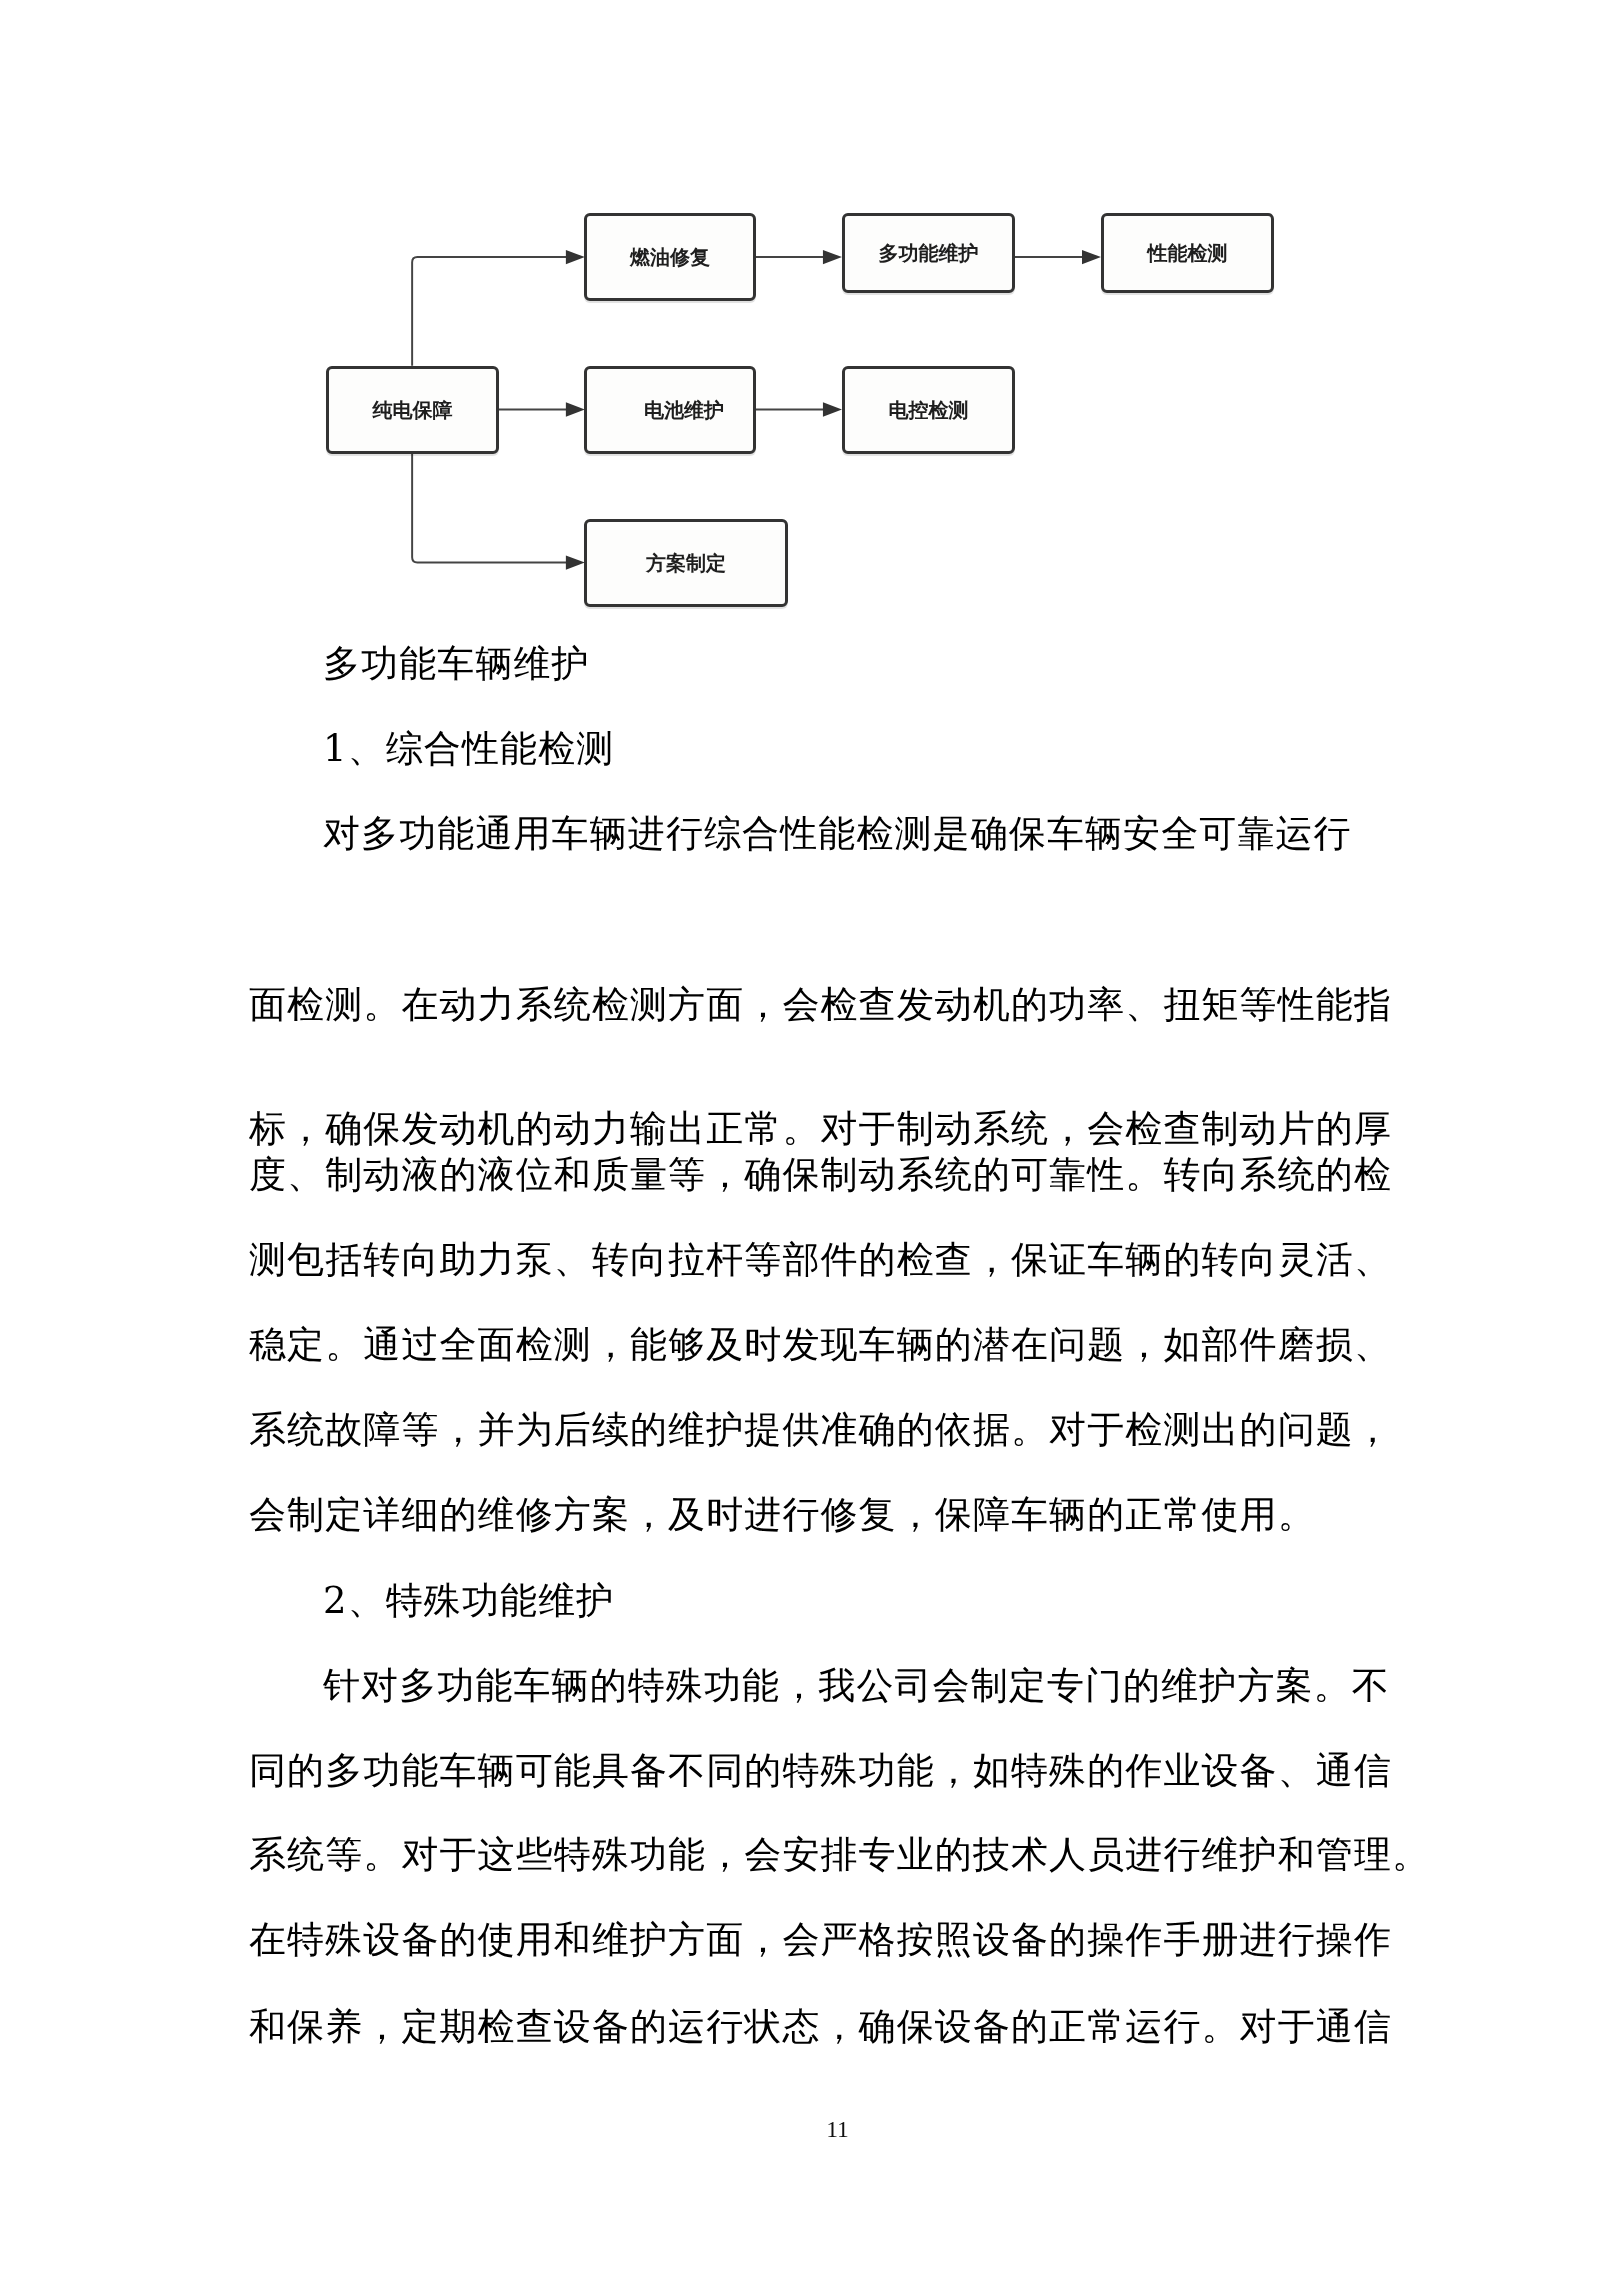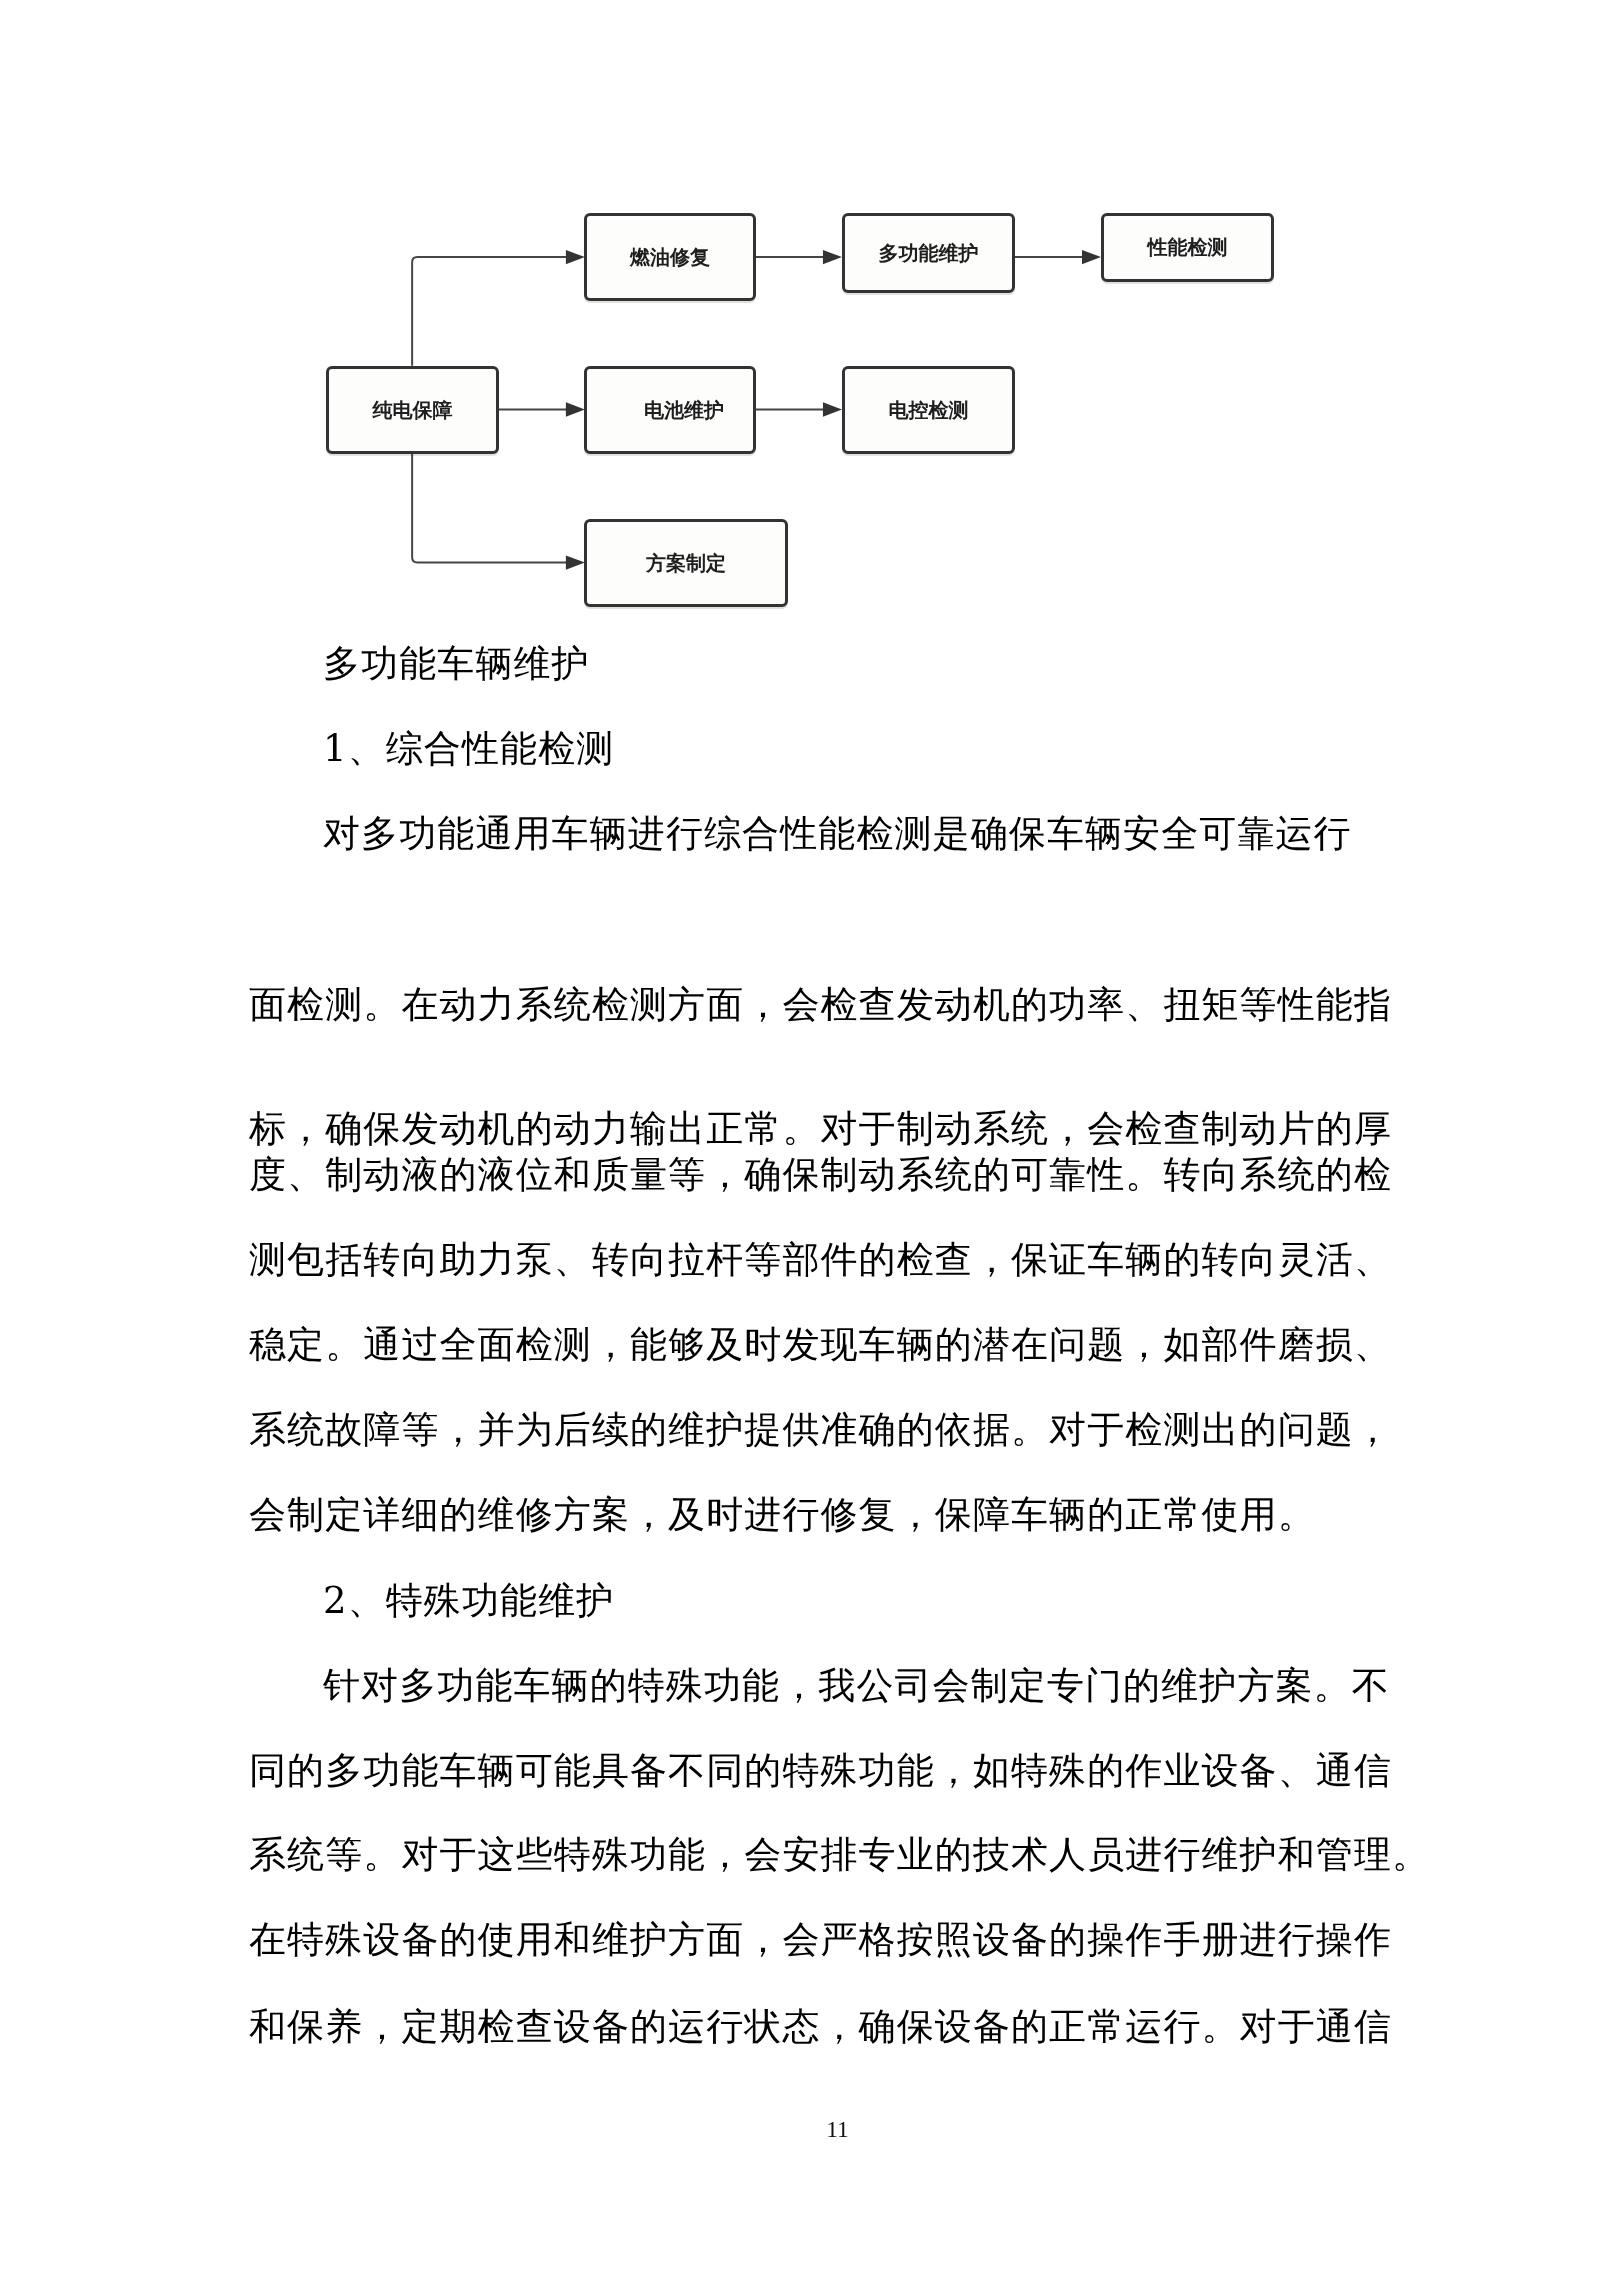--- a/index.html
+++ b/index.html
@@ -87,21 +87,21 @@
 
     <div class="node" style="left:326px; top:366px; width:173px; height:88px;">
       <span>纯电保障</span>
     </div>
     <div class="node" style="left:584px; top:213px; width:172px; height:88px;">
       <span>燃油修复</span>
     </div>
     <div class="node" style="left:842px; top:213px; width:173px; height:80px;">
       <span>多功能维护</span>
     </div>
-    <div class="node" style="left:1101px; top:213px; width:173px; height:69px;">
+    <div class="node" style="left:1101px; top:213px; width:173px; height:80px;">
       <span>性能检测</span>
     </div>
     <div class="node" style="left:584px; top:366px; width:172px; height:88px;padding-left:28px;">
       <span>电池维护</span>
     </div>
     <div class="node" style="left:842px; top:366px; width:173px; height:88px;">
       <span>电控检测</span>
     </div>
     <div class="node" style="left:584px; top:519px; width:204px; height:88px;">
       <span>方案制定</span>

